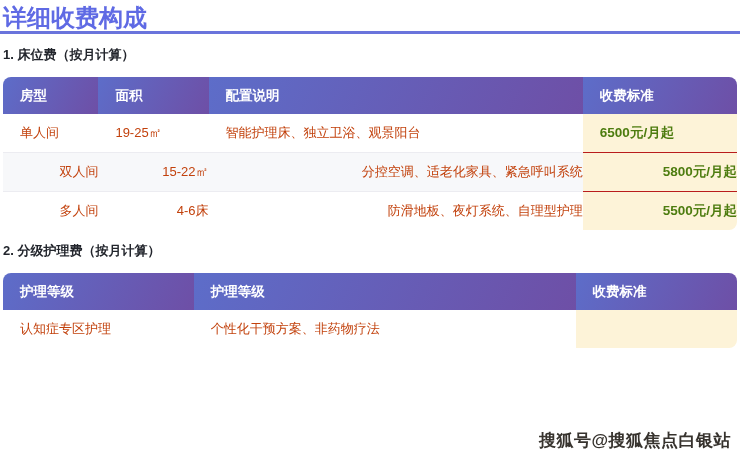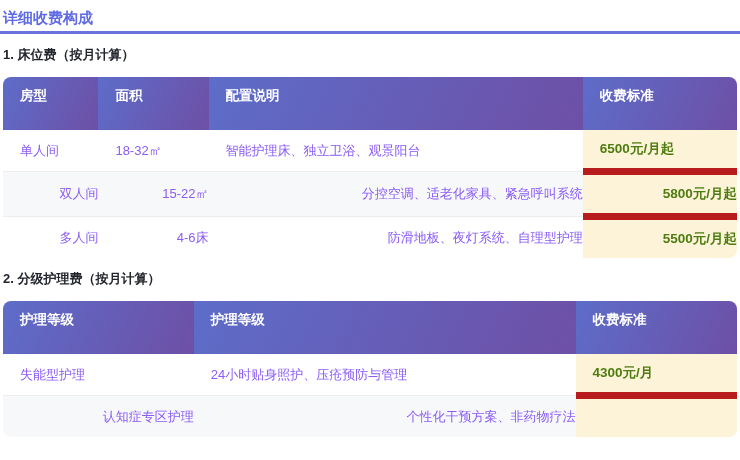--- a/index.html
+++ b/index.html
@@ -11,21 +11,21 @@
   .page {
     position: relative;
     width: 740px;
     height: 460px;
     overflow: hidden;
     background: #ffffff;
   }
   .page-title {
     margin: 0;
     padding: 7px 0 0 3px;
-    font-size: 15px;
+    font-size: 24px;
     line-height: 22px;
     font-weight: bold;
     color: #5f6ae4;
   }
   .title-divider {
     margin-top: 2px;
     height: 3px;
     width: 100%;
     background: #6a74dc;
     border: none;
@@ -48,48 +48,48 @@
     width: 100%;
     border-collapse: collapse;
     table-layout: fixed;
   }
   th {
     background: linear-gradient(115deg, #5d6dc9 0%, #6e4fa6 100%);
     color: #ffffff;
     font-size: 13.5px;
     font-weight: bold;
     text-align: left;
-    padding: 0 0 16px 17px;
+    padding: 0 0 0 17px;
     height: 37px;
     white-space: nowrap;
   }
   td {
     font-size: 13px;
-    color: #8b5cf6;
+    color: #c2410c;
     text-align: left;
     padding: 0 0 0 17px;
     height: 38px;
     white-space: nowrap;
     overflow: hidden;
   }
   tbody tr:nth-child(even) td {
     background: #f7f8fa;
   }
   tbody tr + tr td {
     border-top: 1px solid #ececf1;
     text-align: right;
   }
   td.fee {
     background: #fdf3d8 !important;
     color: #4d7c0f;
     font-weight: bold;
     font-size: 13.5px;
   }
   tbody tr + tr td.fee {
-    border-top: 7px solid #b91c1c;
+    border-top: 1px solid #b91c1c;
   }
   
   .bed-table col.c0 { width: 13%; }
   .bed-table col.c1 { width: 15%; }
   .bed-table col.c2 { width: 51%; }
   .bed-table col.c3 { width: 21%; }
   .care-table col.c0 { width: 26%; }
   .care-table col.c1 { width: 52%; }
   .care-table col.c2 { width: 22%; }
   .watermark {
@@ -130,21 +130,21 @@
         <tr>
           <th>房型</th>
           <th>面积</th>
           <th>配置说明</th>
           <th>收费标准</th>
         </tr>
       </thead>
       <tbody>
         <tr>
           <td>单人间</td>
-          <td>18-32㎡</td>
+          <td>19-25㎡</td>
           <td>智能护理床、独立卫浴、观景阳台</td>
           <td class="fee">6500元/月起</td>
         </tr>
         <tr>
           <td>双人间</td>
           <td>15-22㎡</td>
           <td>分控空调、适老化家具、紧急呼叫系统</td>
           <td class="fee">5800元/月起</td>
         </tr>
         <tr>
@@ -168,27 +168,23 @@
         </colgroup>
       <thead>
         <tr>
           <th>护理等级</th>
           <th>护理等级</th>
           <th>收费标准</th>
         </tr>
       </thead>
       <tbody>
         <tr>
-          <td>失能型护理</td>
-          <td>24小时贴身照护、压疮预防与管理</td>
-          <td class="fee">4300元/月</td>
-        </tr>
-        <tr>
           <td>认知症专区护理</td>
           <td>个性化干预方案、非药物疗法</td>
           <td class="fee"></td>
         </tr>
       </tbody>
     </table>
   </div>
 
+  <div class="watermark">搜狐号@搜狐焦点白银站</div>
 
 </div>
 
 </body></html>

